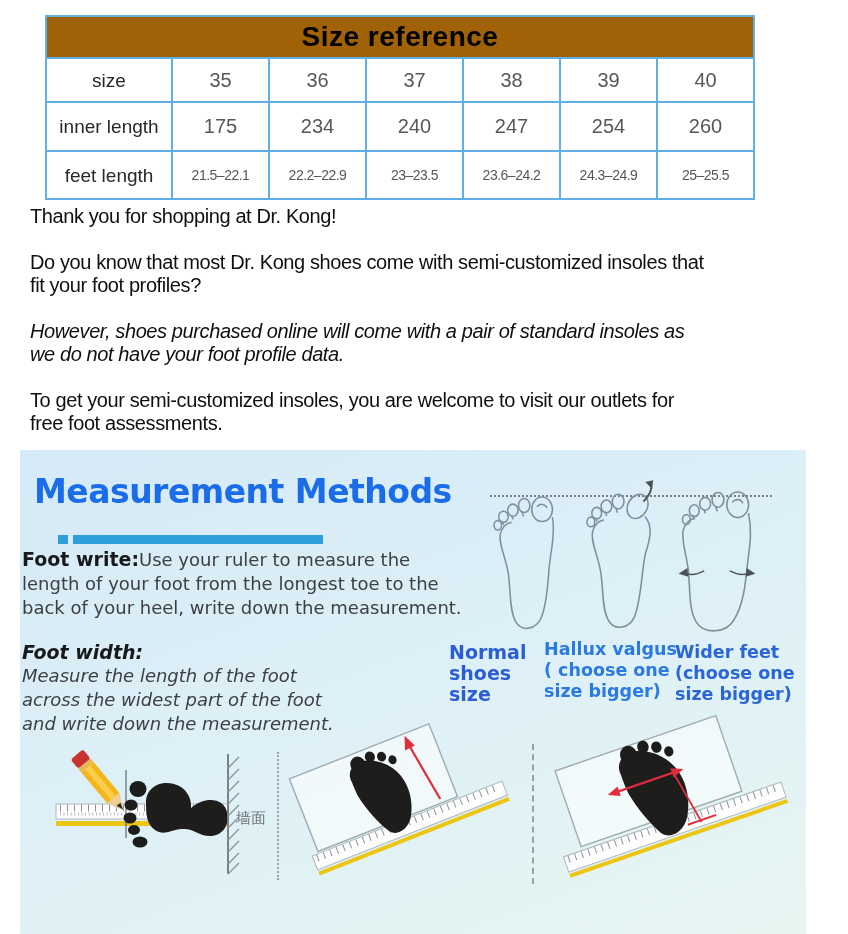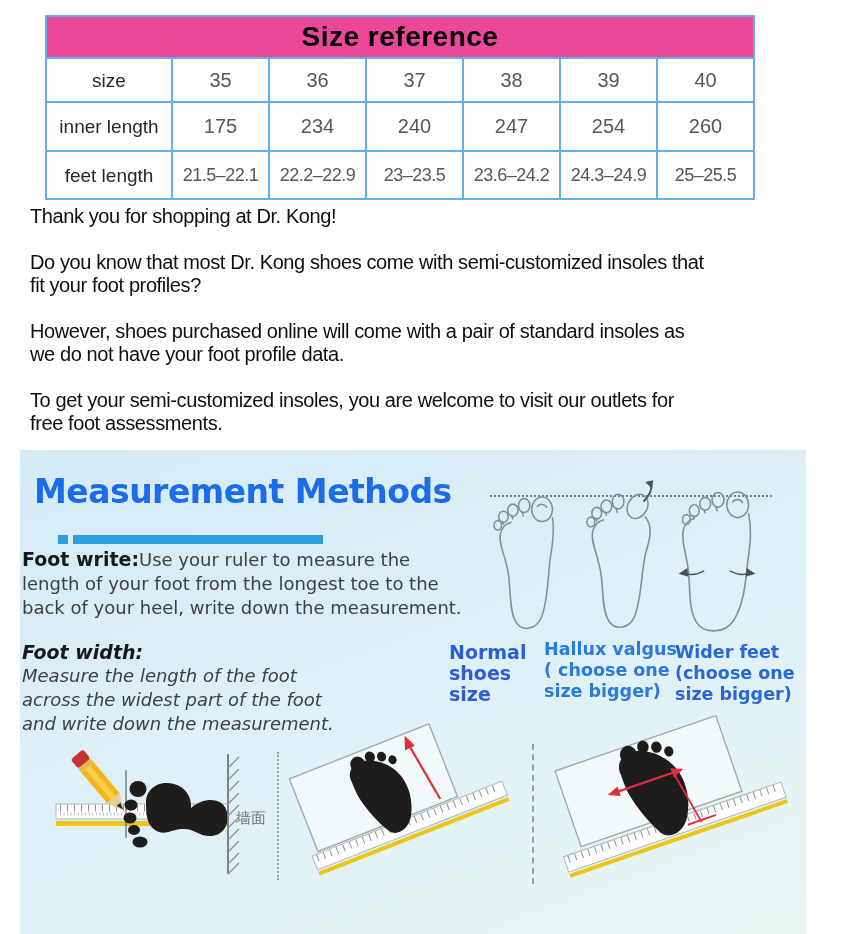--- a/index.html
+++ b/index.html
@@ -3,34 +3,34 @@
 <meta charset="utf-8">
 <style>
   html,body { margin:0; padding:0; background:#fff; }
   .page { position:relative; width:848px; height:934px; background:#ffffff;
           font-family:"Liberation Sans",sans-serif; overflow:hidden; }
   svg { overflow:visible; display:block; }
 
   
   .size-table { position:absolute; left:45px; top:15px; border-collapse:collapse; table-layout:fixed; }
   .size-table th, .size-table td { border:2px solid #5fb0e6; padding:0; }
-  .tbl-title { background:#ec4899; color:#000; font-size:28px; font-weight:bold;
+  .tbl-title { background:#a16207; color:#000; font-size:28px; font-weight:bold;
                height:40px; text-align:center; letter-spacing:0.5px; }
   .size-table td { text-align:center; vertical-align:middle; }
   td.rowlabel { font-size:19px; color:#26282b; line-height:21px; }
   td.val { font-size:20px; color:#54575c; }
   tr.r1 td { height:42px; }
   tr.r2 td { height:47px; }
   tr.r3 td { height:46px; }
-  tr.r3 td.val { font-size:18px; letter-spacing:-0.5px; }
+  tr.r3 td.val { font-size:14px; letter-spacing:-0.5px; }
 
   
   .para { position:absolute; left:30px; font-size:20px; line-height:23px;
           color:#0f0f0f; letter-spacing:-0.4px; white-space:nowrap; }
-  .p1 { top:205px; } .p2 { top:251px; } .p3 { top:320px; } .p4 { top:389px; }
+  .p1 { top:205px; } .p2 { top:251px; } .p3 { top:320px;font-style:italic; } .p4 { top:389px; }
 
   
   .panel { position:absolute; left:20px; top:450px; width:786px; height:570px;
            background:linear-gradient(160deg,#d5eaf7 0%,#def0f7 45%,#e9f7f1 100%);
            font-family:"DejaVu Sans",sans-serif; }
   .mm-title { position:absolute; left:14px; top:22px; font-size:33px; font-weight:bold;
               color:#1b6ce8; letter-spacing:-0.5px; }
   .mm-sq  { position:absolute; left:38px; top:85px; width:10px; height:9px; background:#2f9fdc; }
   .mm-bar { position:absolute; left:53px; top:85px; width:250px; height:9px; background:#2f9fdc; }
 

